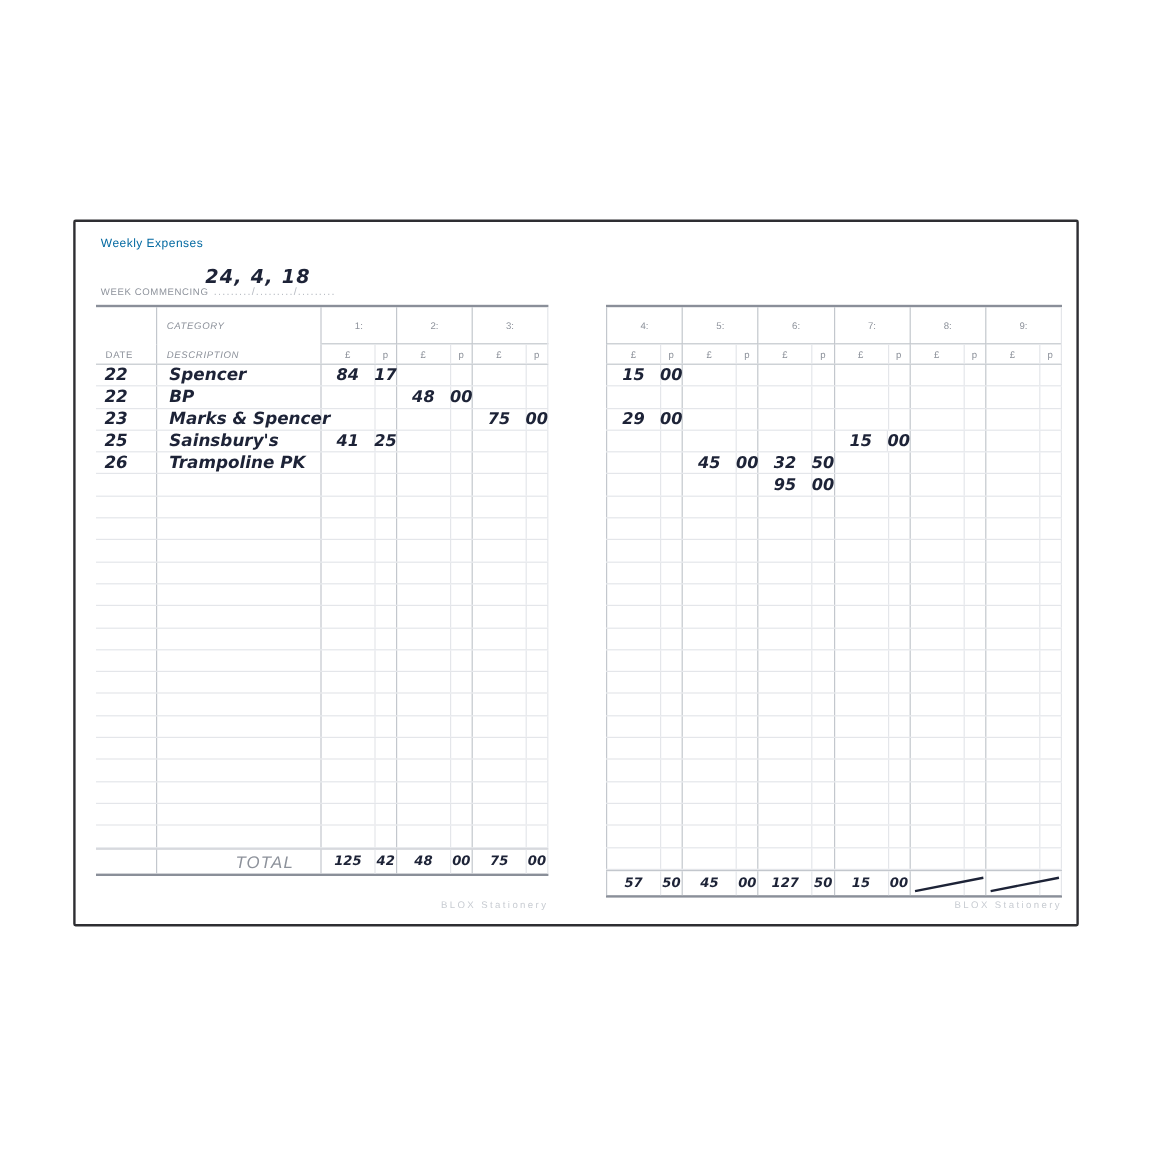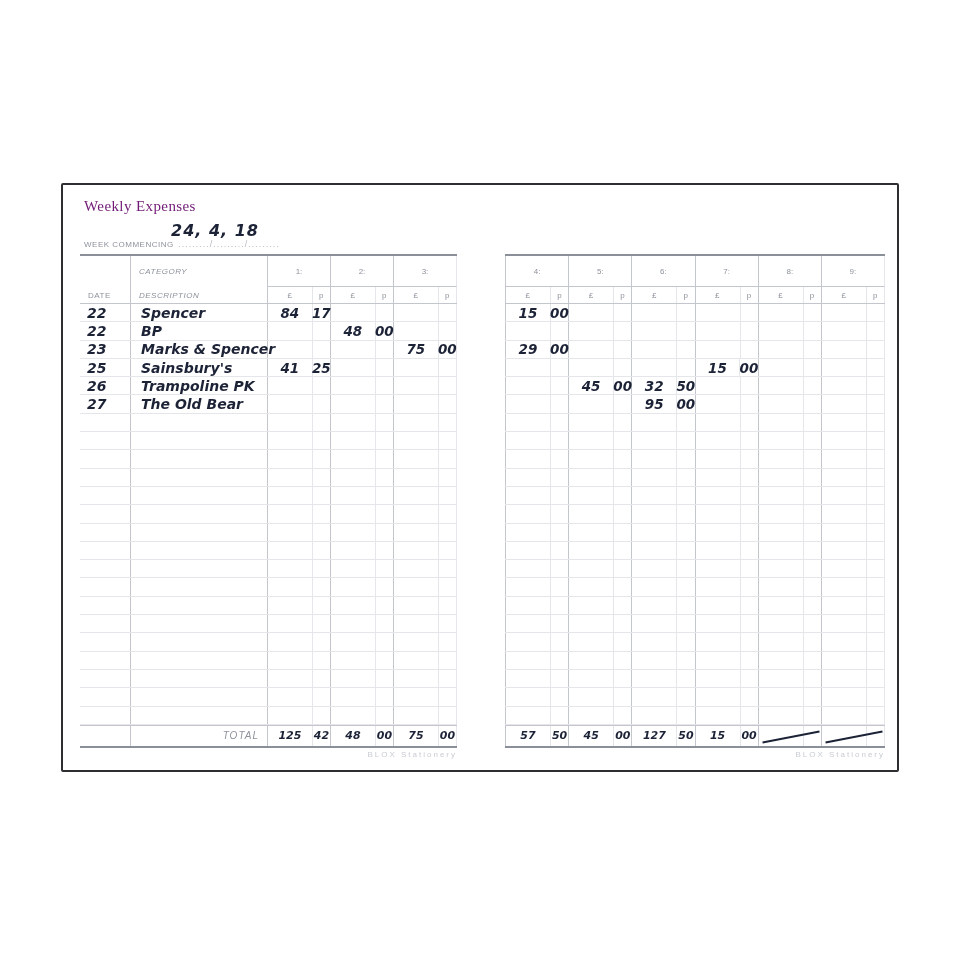--- a/index.html
+++ b/index.html
@@ -10,21 +10,21 @@
     --grid-med:#c3c7cd;
     --grid-heavy:#8a8f99;
     --page-border:#2e2e32;
   }
   html,body{margin:0;padding:0;background:#ffffff;}
   body{width:960px;height:960px;position:relative;font-family:"Liberation Sans",sans-serif;}
   .page{
     position:absolute;left:61px;top:183px;width:838px;height:589px;
     box-sizing:border-box;border:2px solid var(--page-border);border-radius:2px;background:#fff;
   }
-  .title{position:absolute;left:21px;top:13px;font-size:15px;color:#701a75;letter-spacing:.4px;font-family:Liberation Serif, serif;}
+  .title{position:absolute;left:21px;top:13px;font-size:10px;color:#0369a1;letter-spacing:.4px;}
   .week-line{position:absolute;left:21px;top:48px;white-space:nowrap;}
   .wk-label{font-size:8px;color:var(--gray);letter-spacing:.5px;vertical-align:baseline;}
   .wk-dots{font-size:9px;color:var(--gray-light);letter-spacing:1px;vertical-align:baseline;}
   .hand{font-family:"DejaVu Sans",sans-serif;font-style:italic;font-weight:600;color:var(--ink);}
   .wk-date{position:absolute;left:87px;top:-12px;font-size:16px;letter-spacing:1px;}
 
   .ledger{position:absolute;top:69px;box-sizing:border-box;
     border-top:2px solid var(--grid-heavy);border-bottom:2px solid var(--grid-heavy);background:#fff;}
   #left-table{left:17px;width:377px;}
   #right-table{left:442px;width:380px;}
@@ -53,22 +53,22 @@
   .sub{display:flex;align-items:center;justify-content:center;overflow:visible;}
   .pound{width:72%;border-right:1px solid var(--grid-light);}
   .pence{width:28%;}
 
   .brow{height:18.3px;border-bottom:1px solid var(--grid-light);}
   .brow .c-date{padding-left:7px;font-size:14px;display:flex;align-items:center;font-style:italic;}
   .brow .c-desc{padding-left:10px;font-size:14px;display:flex;align-items:center;white-space:nowrap;}
   .brow .sub{font-size:13.5px;white-space:nowrap;}
 
   .total-row{height:21px;border-top:1px solid var(--grid-med);}
-  .total-lbl{display:flex;align-items:center;justify-content:flex-end;padding-right:8px;
-    font-size:10px;color:var(--gray);letter-spacing:1px;}
+  .total-lbl{display:flex;align-items:center;justify-content:flex-end;padding-right:22px;
+    font-size:14px;color:var(--gray);letter-spacing:1px;}
   .total-row .sub{font-size:11px;white-space:nowrap;}
   .slash{position:absolute;left:3px;right:1px;top:50%;border-top:2px solid var(--ink);
     transform:rotate(-11deg);}
 
   .brand{position:absolute;top:565px;text-align:right;font-size:8px;color:#c8ccd2;letter-spacing:2px;}
   .brand-left{left:17px;width:377px;}
   .brand-right{left:442px;width:380px;}
 </style>
 </head>
 <body>
@@ -167,36 +167,20 @@
             <span class="sub pence hand"></span>
           </div>
           <div class="mcol last">
             <span class="sub pound hand"></span>
             <span class="sub pence hand"></span>
           </div>
         </div>
         <div class="trow brow">
           <div class="cell c-date v-med hand">26</div>
           <div class="cell c-desc v-med hand">Trampoline PK</div>
-          <div class="mcol">
-            <span class="sub pound hand"></span>
-            <span class="sub pence hand"></span>
-          </div>
-          <div class="mcol">
-            <span class="sub pound hand"></span>
-            <span class="sub pence hand"></span>
-          </div>
-          <div class="mcol last">
-            <span class="sub pound hand"></span>
-            <span class="sub pence hand"></span>
-          </div>
-        </div>
-        <div class="trow brow">
-          <div class="cell c-date v-med hand">27</div>
-          <div class="cell c-desc v-med hand">The Old Bear</div>
           <div class="mcol">
             <span class="sub pound hand"></span>
             <span class="sub pence hand"></span>
           </div>
           <div class="mcol">
             <span class="sub pound hand"></span>
             <span class="sub pence hand"></span>
           </div>
           <div class="mcol last">
             <span class="sub pound hand"></span>

